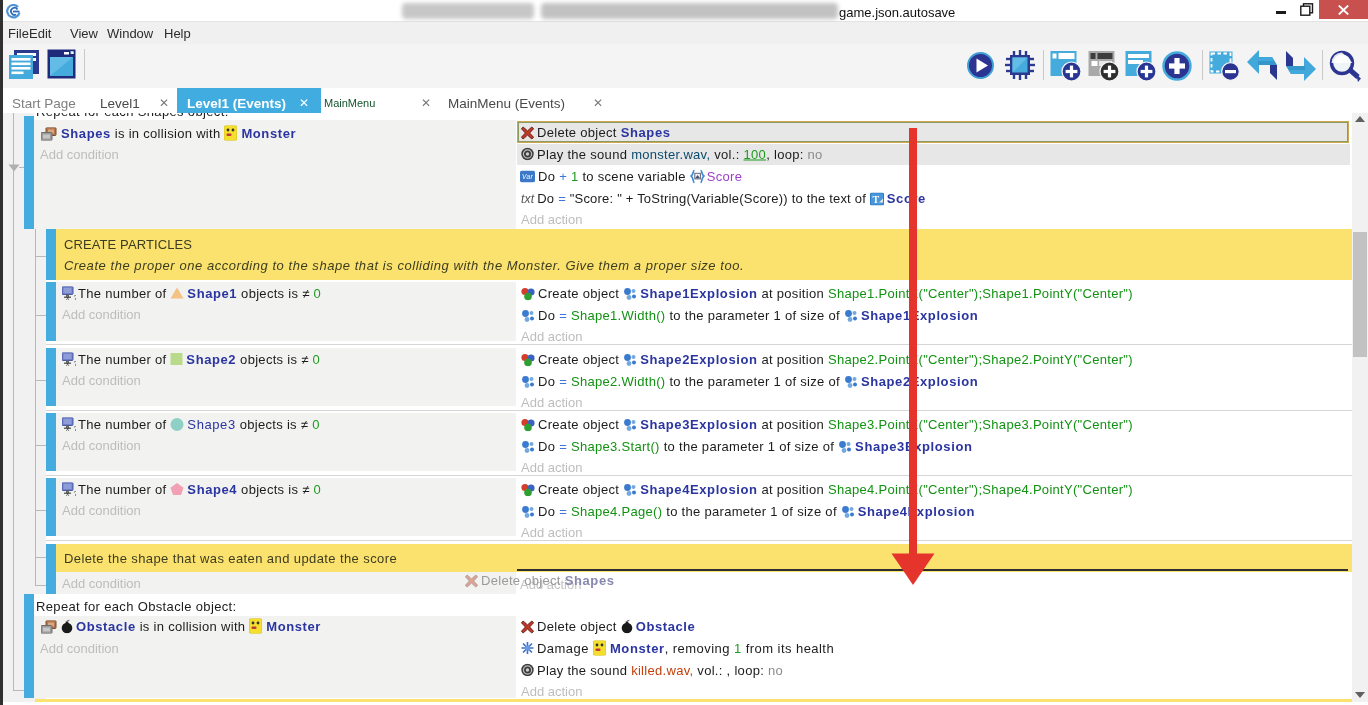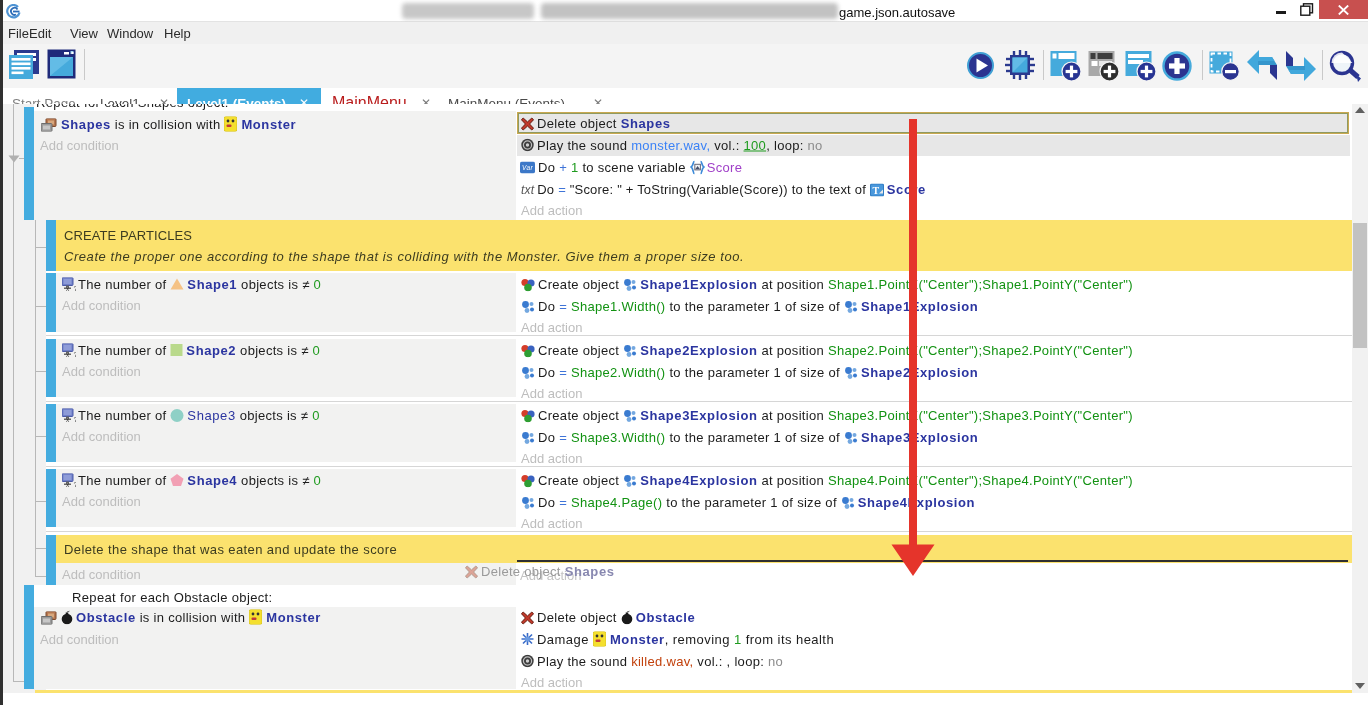--- a/index.html
+++ b/index.html
@@ -127,25 +127,25 @@
     <path d="M22 20 L30 27" stroke="#2b3490" stroke-width="5"></path>
     <path d="M28 24 L33 28.5 L30 32 Z" fill="#2b3a96"></path>
   </svg>
 <div style="position:absolute;left:0px;top:88px;width:1368px;height:28px;background:#ffffff;"></div>
 <div style="position:absolute;left:12px;top:103px;transform:translateY(-50%);font-size:13.5px;color:#7f7f7f;white-space:nowrap;">Start Page</div>
 <div style="position:absolute;left:100px;top:103px;transform:translateY(-50%);font-size:13.5px;color:#4a4a4a;white-space:nowrap;">Level1</div>
 <div style="position:absolute;left:159px;top:103px;transform:translateY(-50%);font-size:12px;color:#7a7a7a;white-space:nowrap;">✕</div>
 <div style="position:absolute;left:177px;top:88px;width:144px;height:28px;background:#41ace0;"></div>
 <div style="position:absolute;left:187px;top:103px;transform:translateY(-50%);font-size:13.5px;color:#ffffff;white-space:nowrap;font-weight:bold;">Level1 (Events)</div>
 <div style="position:absolute;left:299px;top:103px;transform:translateY(-50%);font-size:12px;color:#ffffff;white-space:nowrap;">✕</div>
-<div style="position:absolute;left:332px;top:103px;transform:translateY(-50%);font-size:16px;color:#b91c1c;white-space:nowrap;">MainMenu</div>
+<div style="position:absolute;left:324px;top:103px;transform:translateY(-50%);font-size:11px;color:#14532d;white-space:nowrap;">MainMenu</div>
 <div style="position:absolute;left:421px;top:103px;transform:translateY(-50%);font-size:12px;color:#7a7a7a;white-space:nowrap;">✕</div>
 <div style="position:absolute;left:448px;top:103px;transform:translateY(-50%);font-size:13.5px;color:#4a4a4a;white-space:nowrap;">MainMenu (Events)</div>
 <div style="position:absolute;left:593px;top:103px;transform:translateY(-50%);font-size:12px;color:#7a7a7a;white-space:nowrap;">✕</div>
-<div style="position:absolute;left:0;top:104px;width:1368px;height:589px;overflow:hidden;background:#fff">
+<div style="position:absolute;left:0;top:113px;width:1368px;height:589px;overflow:hidden;background:#fff">
 <div style="position:absolute;left:2.5px;top:0px;width:43.5px;height:589px;background:#f1f1f1;"></div>
 <div style="position:absolute;left:13px;top:0px;width:1px;height:577px;background:#b8b8b8;"></div>
 <svg style="position:absolute;left:8px;top:51px" width="12" height="8" viewBox="0 0 12 8">
       <path d="M0.5 0.5 L11.5 0.5 L6 7.5 Z" fill="#b0b0b0"></path>
     </svg>
 <div style="position:absolute;left:19px;top:54px;width:5px;height:1px;background:#b8b8b8;"></div>
 <div style="position:absolute;left:13px;top:577px;width:11px;height:1px;background:#b8b8b8;"></div>
 <div style="position:absolute;left:35px;top:116px;width:1px;height:356px;background:#b8b8b8;"></div>
 <div style="position:absolute;left:35px;top:143px;width:11px;height:1px;background:#b8b8b8;"></div>
 <div style="position:absolute;left:35px;top:202px;width:11px;height:1px;background:#b8b8b8;"></div>
@@ -173,21 +173,21 @@
 <div style="position:absolute;left:40px;top:41px;transform:translateY(-50%);font-size:13px;color:#bdbdbd;white-space:nowrap;">Add condition</div>
 <div style="position:absolute;left:517px;top:8px;width:832px;height:22px;background:#e7e7e7;border:1px solid #c9a850;box-shadow:inset 0 0 0 1px #8f9a60;"></div>
 <div style="position:absolute;left:517px;top:30.5px;width:833px;height:21.5px;background:#e7e7e7;"></div>
 <div style="position:absolute;left:521px;top:19px;transform:translateY(-50%);font-size:13px;color:#1c1c1c;white-space:nowrap;letter-spacing:0.3px;"><svg width="13" height="13" viewBox="0 0 13 13" style="vertical-align:-3px;margin-right:3px">
         <path d="M2.2 0.5 L6.5 4.4 L10.8 0.5 L12.6 2.2 L8.6 6.5 L12.6 10.8 L10.8 12.5 L6.5 8.6 L2.2 12.5 L0.4 10.8 L4.4 6.5 L0.4 2.2 Z" fill="#c0392b" stroke="#5b1407" stroke-width="0.9"></path>
       </svg>Delete object <span style="color:#2b35a0;font-weight:bold;letter-spacing:0.6px;">Shapes</span></div>
 <div style="position:absolute;left:521px;top:41px;transform:translateY(-50%);font-size:13px;color:#1c1c1c;white-space:nowrap;letter-spacing:0.3px;"><svg width="13" height="13" viewBox="0 0 13 13" style="vertical-align:-2px;margin-right:3px">
         <circle cx="6.5" cy="6.5" r="6.2" fill="#3c3c3c"></circle>
         <circle cx="6.5" cy="6.5" r="4.1" fill="none" stroke="#bdbdbd" stroke-width="1.2"></circle>
         <circle cx="6.5" cy="6.5" r="1.7" fill="#cfcfcf"></circle>
-      </svg>Play the sound <span style="color:#3b82f6;">monster.wav,</span> vol.: <span style="color:#1f9b1f;text-decoration:underline;">100</span>, loop: <span style="color:#8c8c8c;">no</span></div>
+      </svg>Play the sound <span style="color:#0c4a6e;">monster.wav,</span> vol.: <span style="color:#1f9b1f;text-decoration:underline;">100</span>, loop: <span style="color:#8c8c8c;">no</span></div>
 <div style="position:absolute;left:520px;top:63px;transform:translateY(-50%);font-size:13px;color:#1c1c1c;white-space:nowrap;letter-spacing:0.3px;"><svg width="15" height="12" viewBox="0 0 15 12" style="vertical-align:-2px;margin-right:3px">
         <rect x="0" y="0" width="15" height="12" rx="2" fill="#3c78c8"></rect>
         <text x="7.5" y="8.8" font-family="Liberation Sans" font-size="6.5" fill="#fff" text-anchor="middle" font-style="italic">Var</text>
       </svg>Do <span style="color:#3f74d8;">+</span> <span style="color:#1f9b1f;">1</span> to scene variable <svg width="15" height="14" viewBox="0 0 15 14" style="vertical-align:-3px;margin-right:2px">
         <path d="M4.5 0.8 C2.8 0.8 3.6 5 1.2 6.5 C3.6 8 2.8 13.2 4.5 13.2" fill="none" stroke="#3c8ad8" stroke-width="1.7"></path>
         <path d="M10.5 0.8 C12.2 0.8 11.4 5 13.8 6.5 C11.4 8 12.2 13.2 10.5 13.2" fill="none" stroke="#3c8ad8" stroke-width="1.7"></path>
         <rect x="4.8" y="3.8" width="5.6" height="5.6" fill="#f0f4f8" stroke="#667"></rect>
         <path d="M5.2 8.8 L7.6 5.6 L10 8.8 Z" fill="#434c68"></path>
       </svg><span style="color:#a040c8;">Score</span></div>
 <div style="position:absolute;left:521px;top:85px;transform:translateY(-50%);font-size:13px;color:#1c1c1c;white-space:nowrap;letter-spacing:0.2px;"><span style="font-style:italic;color:#555;font-size:12px;margin-right:3px">txt</span>Do <span style="color:#3f74d8;">=</span> "Score: " + ToString(Variable(Score)) to the text of <svg width="14" height="13" viewBox="0 0 14 13" style="vertical-align:-3px;margin-right:3px">
@@ -295,21 +295,21 @@
         <circle cx="4.5" cy="4" r="3.4" fill="#3a7bd0"></circle>
         <circle cx="10.5" cy="3.5" r="2" fill="#74a8e0"></circle>
         <circle cx="6" cy="10" r="2.4" fill="#74a8e0"></circle>
         <circle cx="11" cy="9" r="2" fill="#3a7bd0"></circle>
       </svg><span style="color:#2b35a0;font-weight:bold;letter-spacing:0.6px;">Shape3Explosion</span> at position <span style="color:#129212;">Shape3.PointX("Center");Shape3.PointY("Center")</span></div>
 <div style="position:absolute;left:521px;top:332.5px;transform:translateY(-50%);font-size:13px;color:#1c1c1c;white-space:nowrap;letter-spacing:0.3px;"><svg width="14" height="13" viewBox="0 0 14 13" style="vertical-align:-3px;margin-right:3px">
         <circle cx="4.5" cy="4" r="3.4" fill="#3a7bd0"></circle>
         <circle cx="10.5" cy="3.5" r="2" fill="#74a8e0"></circle>
         <circle cx="6" cy="10" r="2.4" fill="#74a8e0"></circle>
         <circle cx="11" cy="9" r="2" fill="#3a7bd0"></circle>
-      </svg>Do <span style="color:#3f74d8;">=</span> <span style="color:#129212;">Shape3.Width()</span> to the parameter 1 of size of <svg width="14" height="13" viewBox="0 0 14 13" style="vertical-align:-3px;margin-right:3px">
+      </svg>Do <span style="color:#3f74d8;">=</span> <span style="color:#129212;">Shape3.Start()</span> to the parameter 1 of size of <svg width="14" height="13" viewBox="0 0 14 13" style="vertical-align:-3px;margin-right:3px">
         <circle cx="4.5" cy="4" r="3.4" fill="#3a7bd0"></circle>
         <circle cx="10.5" cy="3.5" r="2" fill="#74a8e0"></circle>
         <circle cx="6" cy="10" r="2.4" fill="#74a8e0"></circle>
         <circle cx="11" cy="9" r="2" fill="#3a7bd0"></circle>
       </svg><span style="color:#2b35a0;font-weight:bold;letter-spacing:0.6px;">Shape3Explosion</span></div>
 <div style="position:absolute;left:521px;top:353.5px;transform:translateY(-50%);font-size:13px;color:#bdbdbd;white-space:nowrap;">Add action</div>
 <div style="position:absolute;left:46px;top:364.5px;width:10px;height:58.5px;background:#44acdf;"></div>
 <div style="position:absolute;left:56px;top:364.5px;width:460px;height:58.5px;background:#f2f2f1;"></div>
 <div style="position:absolute;left:46px;top:426.5px;width:1306px;height:1px;background:#d6d6d6;"></div>
 <div style="position:absolute;left:62px;top:375.5px;transform:translateY(-50%);font-size:13px;color:#1c1c1c;white-space:nowrap;letter-spacing:0.3px;"><svg width="14" height="14" viewBox="0 0 14 14" style="vertical-align:-3px;margin-right:2px">
@@ -347,21 +347,21 @@
 <div style="position:absolute;left:521px;top:418.5px;transform:translateY(-50%);font-size:13px;color:#bdbdbd;white-space:nowrap;">Add action</div>
 <div style="position:absolute;left:46px;top:431px;width:10px;height:28px;background:#44acdf;"></div>
 <div style="position:absolute;left:56px;top:431px;width:1296px;height:28px;background:#fbe26e;"></div>
 <div style="position:absolute;left:64px;top:444.5px;transform:translateY(-50%);font-size:13px;color:#3c3c20;white-space:nowrap;letter-spacing:0.4px;">Delete the shape that was eaten and update the score</div>
 <div style="position:absolute;left:46px;top:459px;width:10px;height:21.5px;background:#44acdf;"></div>
 <div style="position:absolute;left:56px;top:459px;width:460px;height:21.5px;background:#f2f2f1;"></div>
 <div style="position:absolute;left:62px;top:470px;transform:translateY(-50%);font-size:13px;color:#bdbdbd;white-space:nowrap;">Add condition</div>
 <div style="position:absolute;left:520px;top:470.5px;transform:translateY(-50%);font-size:13px;color:#c4c4c4;white-space:nowrap;">Add action</div>
 <div style="position:absolute;left:517px;top:455.5px;width:831px;height:2.5px;background:#2f2f2f;"></div>
 <div style="position:absolute;left:34px;top:481px;width:1318px;height:22px;background:#ffffff;"></div>
-<div style="position:absolute;left:36px;top:492.5px;transform:translateY(-50%);font-size:13px;color:#1c1c1c;white-space:nowrap;letter-spacing:0.35px;margin-left:36px;">Repeat for each Obstacle object:</div>
+<div style="position:absolute;left:36px;top:492.5px;transform:translateY(-50%);font-size:13px;color:#1c1c1c;white-space:nowrap;letter-spacing:0.35px;">Repeat for each Obstacle object:</div>
 <div style="position:absolute;left:24px;top:481px;width:10px;height:104px;background:#44acdf;"></div>
 <div style="position:absolute;left:34px;top:503px;width:482px;height:82px;background:#f2f2f1;"></div>
 <div style="position:absolute;left:41px;top:513px;transform:translateY(-50%);font-size:13px;color:#1c1c1c;white-space:nowrap;letter-spacing:0.3px;"><svg width="16" height="13" viewBox="0 0 16 13" style="vertical-align:-3px;margin-right:4px">
         <rect x="5" y="0" width="10" height="8" rx="1" fill="#b5764f" stroke="#7d4a2e"></rect>
         <rect x="7" y="2" width="6" height="4" fill="#d8a77c"></rect>
         <rect x="0" y="5" width="11" height="8" rx="1" fill="#9b9b9b" stroke="#6e6e6e"></rect>
         <rect x="2" y="7" width="7" height="4" fill="#c7c7c7"></rect>
       </svg><svg width="12" height="14" viewBox="0 0 12 14" style="vertical-align:-3px;margin-right:3px">
         <circle cx="6" cy="8.5" r="5.3" fill="#1a1a1a"></circle>
         <rect x="4.7" y="2" width="2.6" height="2.5" fill="#1a1a1a"></rect>

